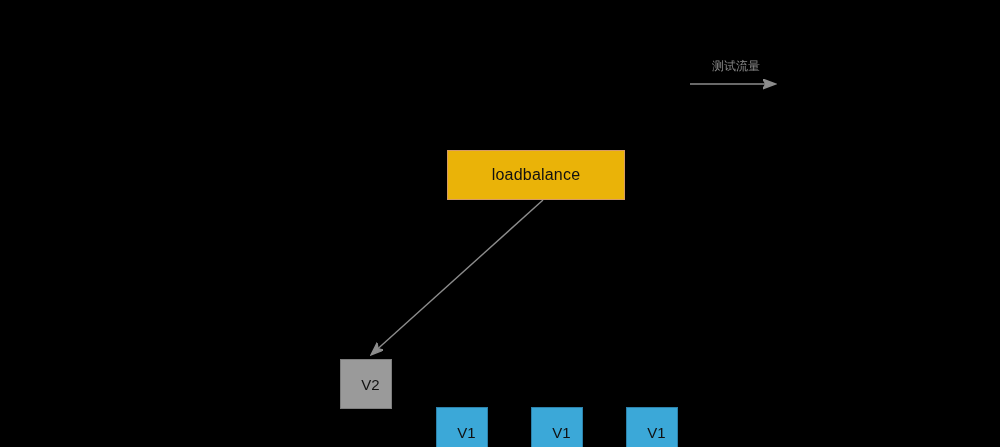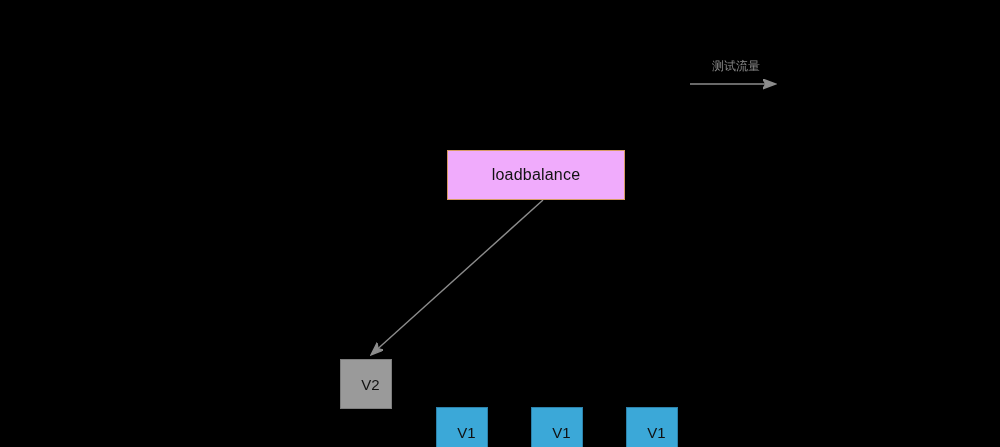--- a/index.html
+++ b/index.html
@@ -33,21 +33,21 @@
     justify-content: center;
     text-align: center;
     color: #111111;
     letter-spacing: 0.2px;
   }
   .node-lb {
     left: 447px;
     top: 150px;
     width: 178px;
     height: 50px;
-    background: #f0abfc;
+    background: #eab308;
     border: 1px solid #D79B63;
     font-size: 16px;
   }
   .node-ver {
     width: 52px;
     height: 50px;
     top: 359px;
     font-size: 15px;
     padding-left: 9px;
   }

